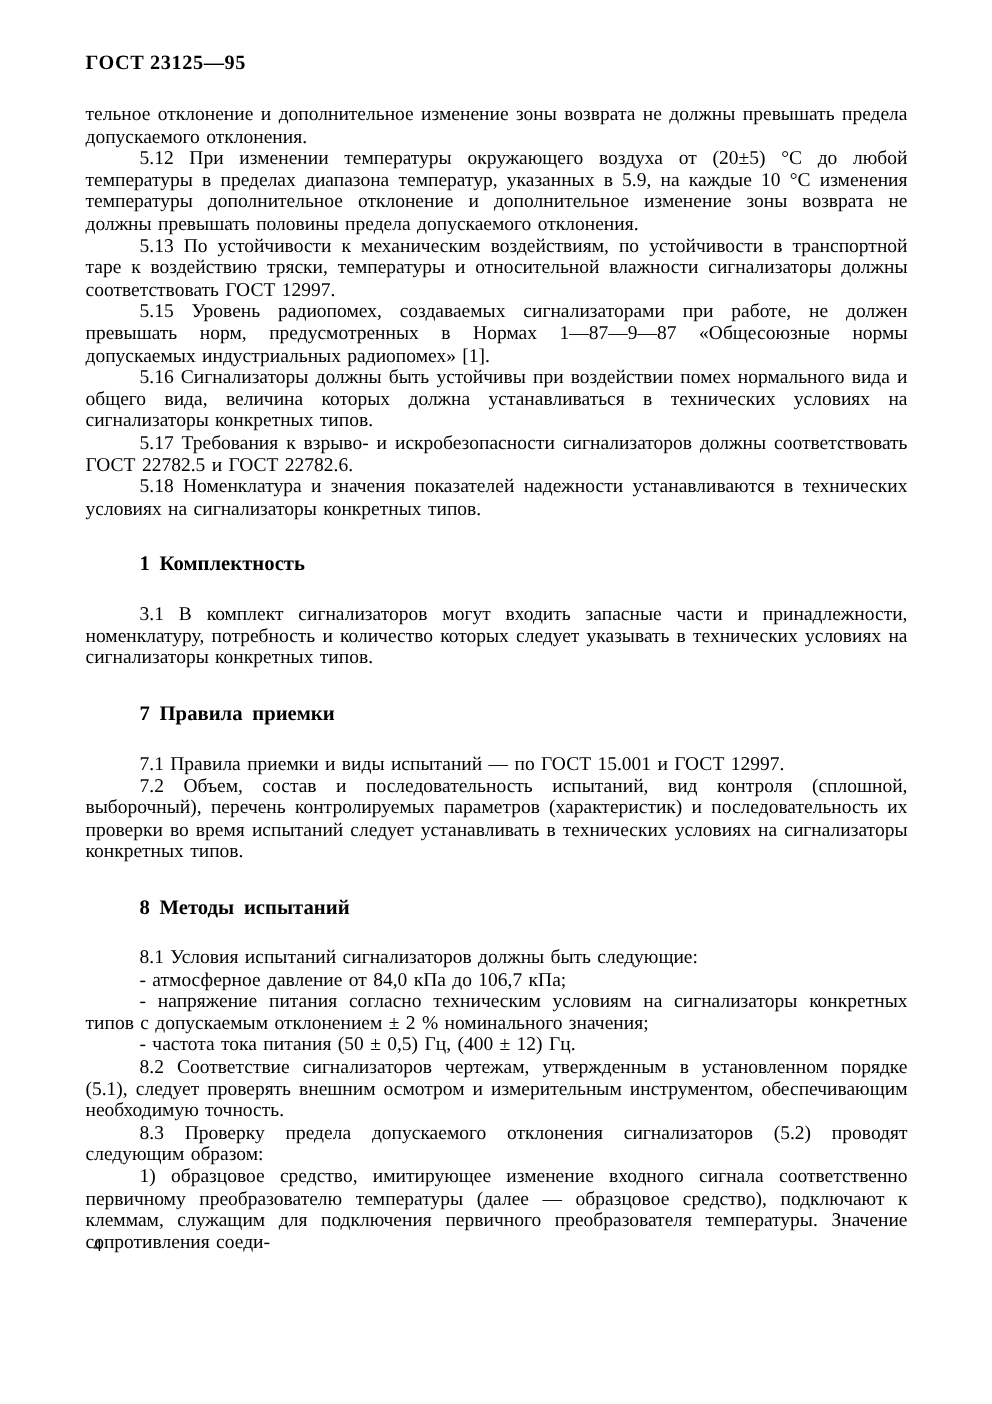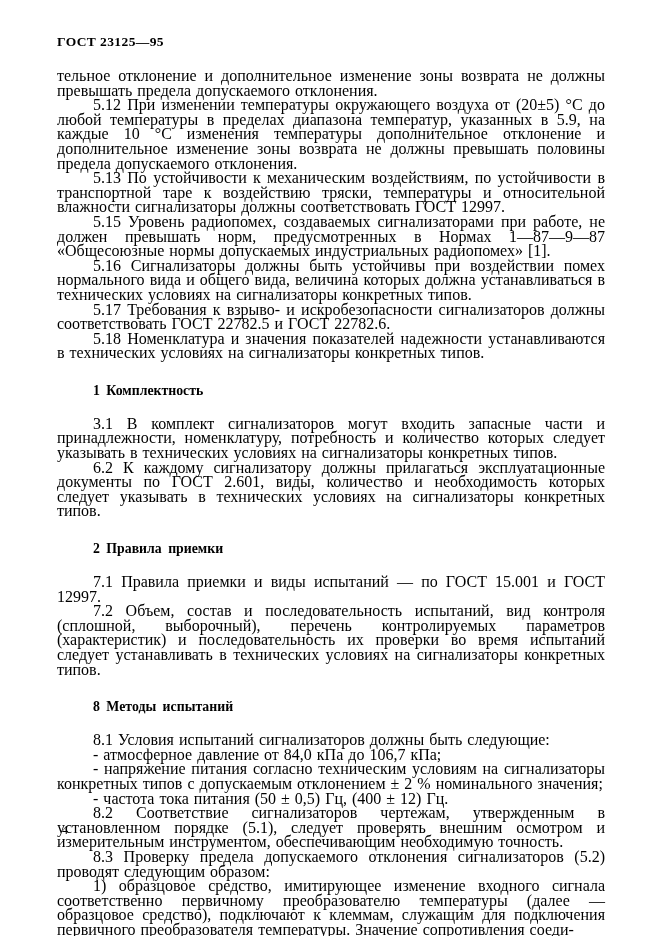--- a/index.html
+++ b/index.html
@@ -26,21 +26,21 @@
     white-space: nowrap;
   }
   .body-text {
     position: absolute;
     left: 57px;
     top: 69px;
     width: 548px;
   }
   p.block {
     margin: 0;
-    font-size: 16px;
+    font-size: 13px;
     line-height: 14.6px;
     text-align: justify;
     word-spacing: 1px;
   }
   p.indent, p.list {
     text-indent: 36px;
   }
   p.continuation {
     text-indent: 0;
   }
@@ -69,22 +69,21 @@
   <div class="body-text">
       <p class="block continuation">тельное отклонение и дополнительное изменение зоны возврата не должны превышать предела допускаемого отклонения.</p>
       <p class="block indent">5.12 При изменении температуры окружающего воздуха от (20±5) °С до любой температуры в пределах диапазона температур, указанных в 5.9, на каждые 10 °С изменения температуры дополнительное отклонение и дополнительное изменение зоны возврата не должны превышать половины предела допускаемого отклонения.</p>
       <p class="block indent">5.13 По устойчивости к механическим воздействиям, по устойчивости в транспортной таре к воздействию тряски, температуры и относительной влажности сигнализаторы должны соответствовать ГОСТ 12997.</p>
       <p class="block indent">5.15 Уровень радиопомех, создаваемых сигнализаторами при работе, не должен превышать норм, предусмотренных в Нормах 1—87—9—87 «Общесоюзные нормы допускаемых индустриальных радиопомех» [1].</p>
       <p class="block indent">5.16 Сигнализаторы должны быть устойчивы при воздействии помех нормального вида и общего вида, величина которых должна устанавливаться в технических условиях на сигнализаторы конкретных типов.</p>
       <p class="block indent">5.17 Требования к взрыво- и искробезопасности сигнализаторов должны соответствовать ГОСТ 22782.5 и ГОСТ 22782.6.</p>
       <p class="block indent">5.18 Номенклатура и значения показателей надежности устанавливаются в технических условиях на сигнализаторы конкретных типов.</p>
       <p class="block heading">1 Комплектность</p>
       <p class="block indent">3.1 В комплект сигнализаторов могут входить запасные части и принадлежности, номенклатуру, потребность и количество которых следует указывать в технических условиях на сигнализаторы конкретных типов.</p>
-      <p class="block indent">6.2 К каждому сигнализатору должны прилагаться эксплуатационные документы по ГОСТ 2.601, виды, количество и необходимость которых следует указывать в технических условиях на сигнализаторы конкретных типов.</p>
-      <p class="block heading">2 Правила приемки</p>
+      <p class="block heading">7 Правила приемки</p>
       <p class="block indent">7.1 Правила приемки и виды испытаний — по ГОСТ 15.001 и ГОСТ 12997.</p>
       <p class="block indent">7.2 Объем, состав и последовательность испытаний, вид контроля (сплошной, выборочный), перечень контролируемых параметров (характеристик) и последовательность их проверки во время испытаний следует устанавливать в технических условиях на сигнализаторы конкретных типов.</p>
       <p class="block heading">8 Методы испытаний</p>
       <p class="block indent">8.1 Условия испытаний сигнализаторов должны быть следующие:</p>
       <p class="block list">- атмосферное давление от 84,0 кПа до 106,7 кПа;</p>
       <p class="block list">- напряжение питания согласно техническим условиям на сигнализаторы конкретных типов с допускаемым отклонением ± 2 % номинального значения;</p>
       <p class="block list">- частота тока питания (50 ± 0,5) Гц, (400 ± 12) Гц.</p>
       <p class="block indent">8.2 Соответствие сигнализаторов чертежам, утвержденным в установленном порядке (5.1), следует проверять внешним осмотром и измерительным инструментом, обеспечивающим необходимую точность.</p>
       <p class="block indent">8.3 Проверку предела допускаемого отклонения сигнализаторов (5.2) проводят следующим образом:</p>
       <p class="block indent">1) образцовое средство, имитирующее изменение входного сигнала соответственно первичному преобразователю температуры (далее — образцовое средство), подключают к клеммам, служащим для подключения первичного преобразователя температуры. Значение сопротивления соеди-</p>

